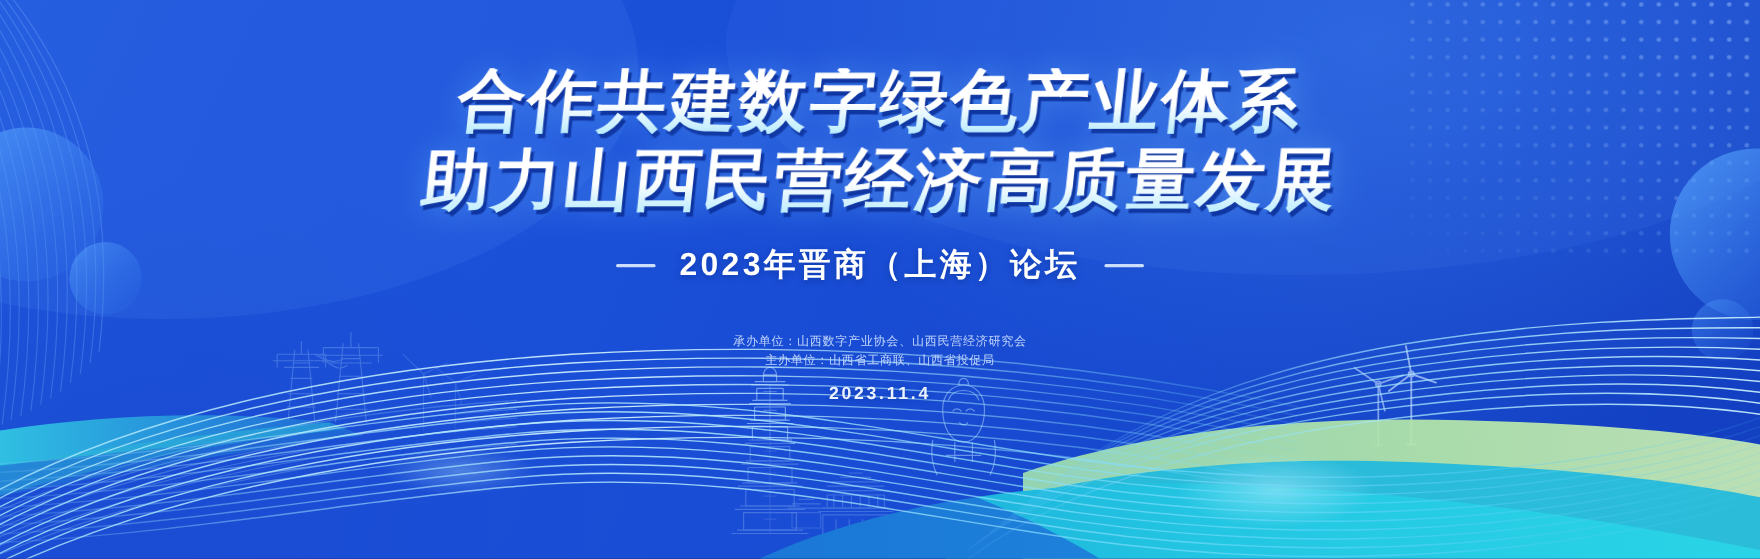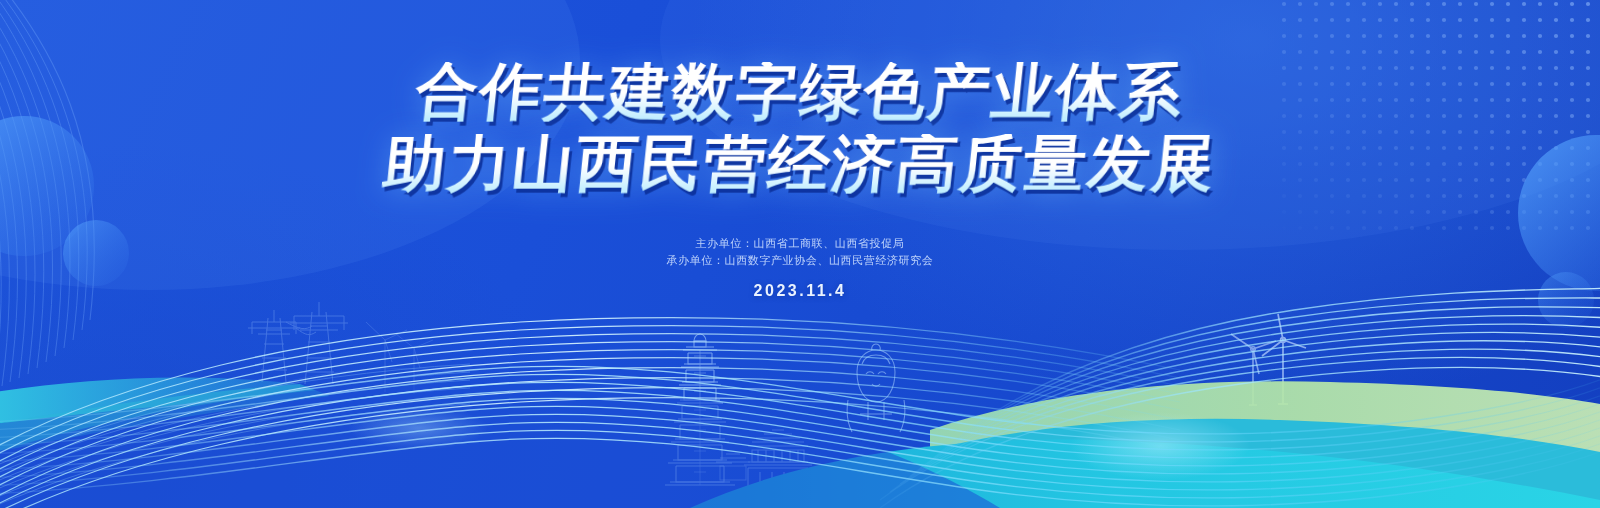--- a/index.html
+++ b/index.html
@@ -318,23 +318,28 @@
     </svg>
   </div>
 
   <div id="content">
 
     <div class="title-block">
       <div class="title-line">合作共建数字绿色产业体系</div>
       <div class="title-line">助力山西民营经济高质量发展</div>
     </div>
 
+    <div class="subtitle-row">
+      <span class="sub-dash"></span>
+      <span class="subtitle-text">2023年晋商（上海）论坛</span>
+      <span class="sub-dash"></span>
+    </div>
 
     <div class="org-block">
+      <div class="org-line">承办单位：山西数字产业协会、山西民营经济研究会</div>
       <div class="org-line">主办单位：山西省工商联、山西省投促局</div>
-      <div class="org-line">承办单位：山西数字产业协会、山西民营经济研究会</div>
     </div>
 
     <div class="date-text">2023.11.4</div>
 
   </div>
 
 </div>
 
 </body></html>

